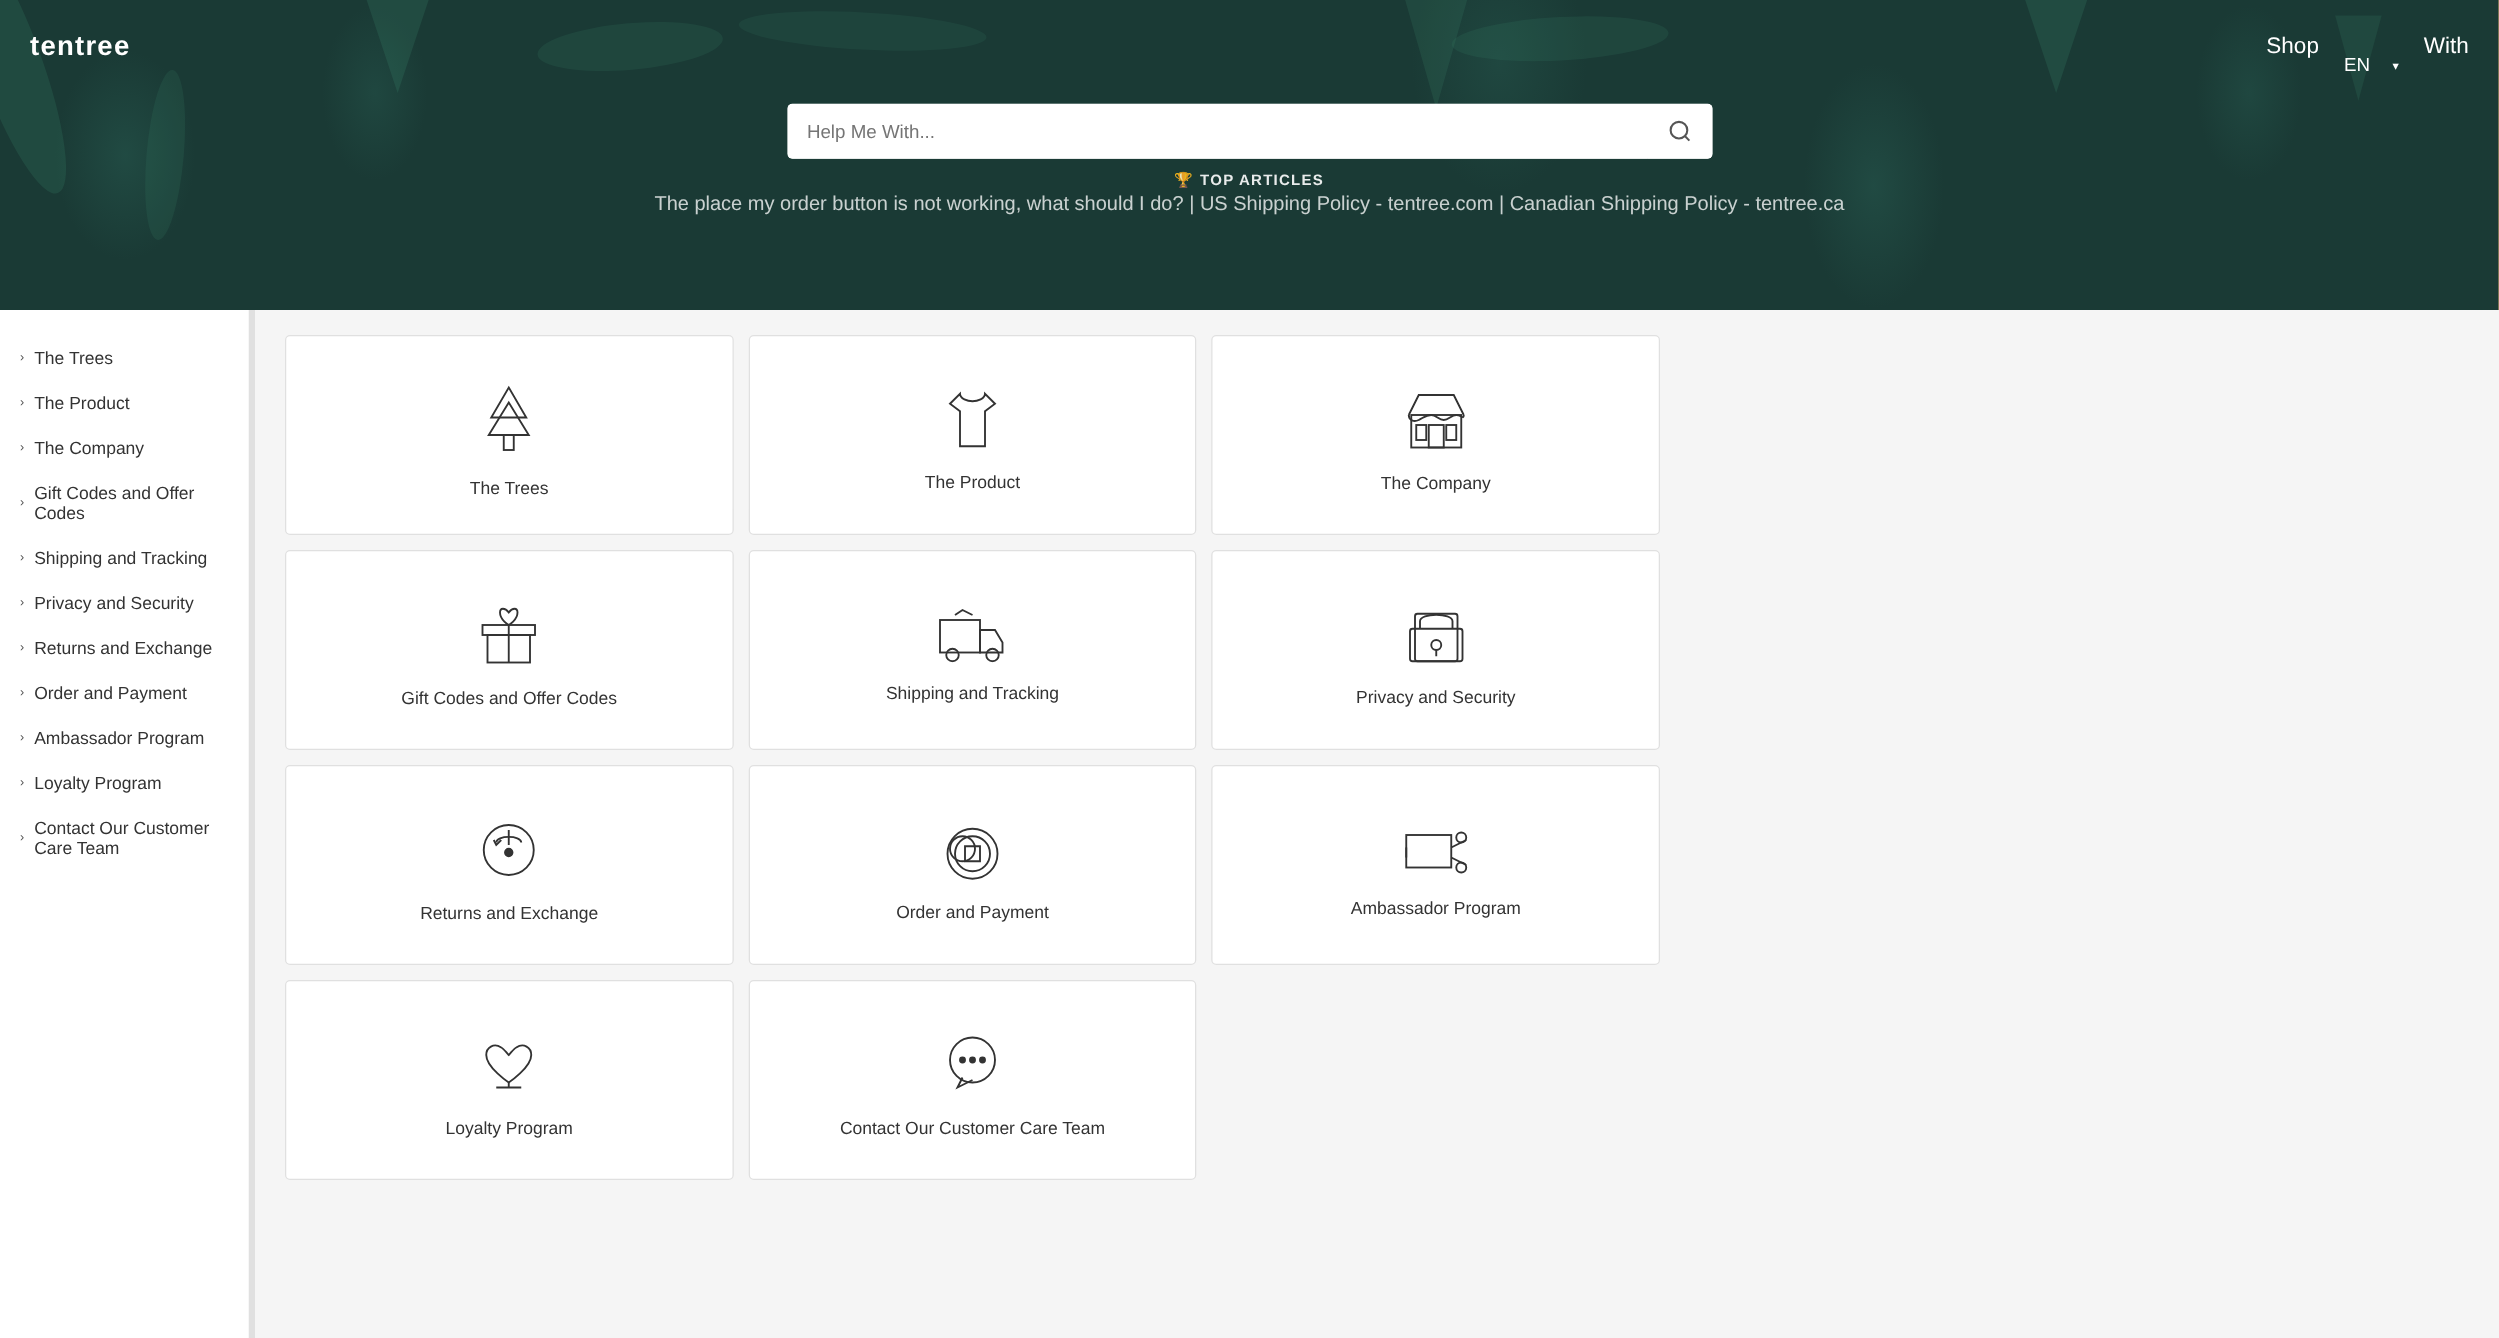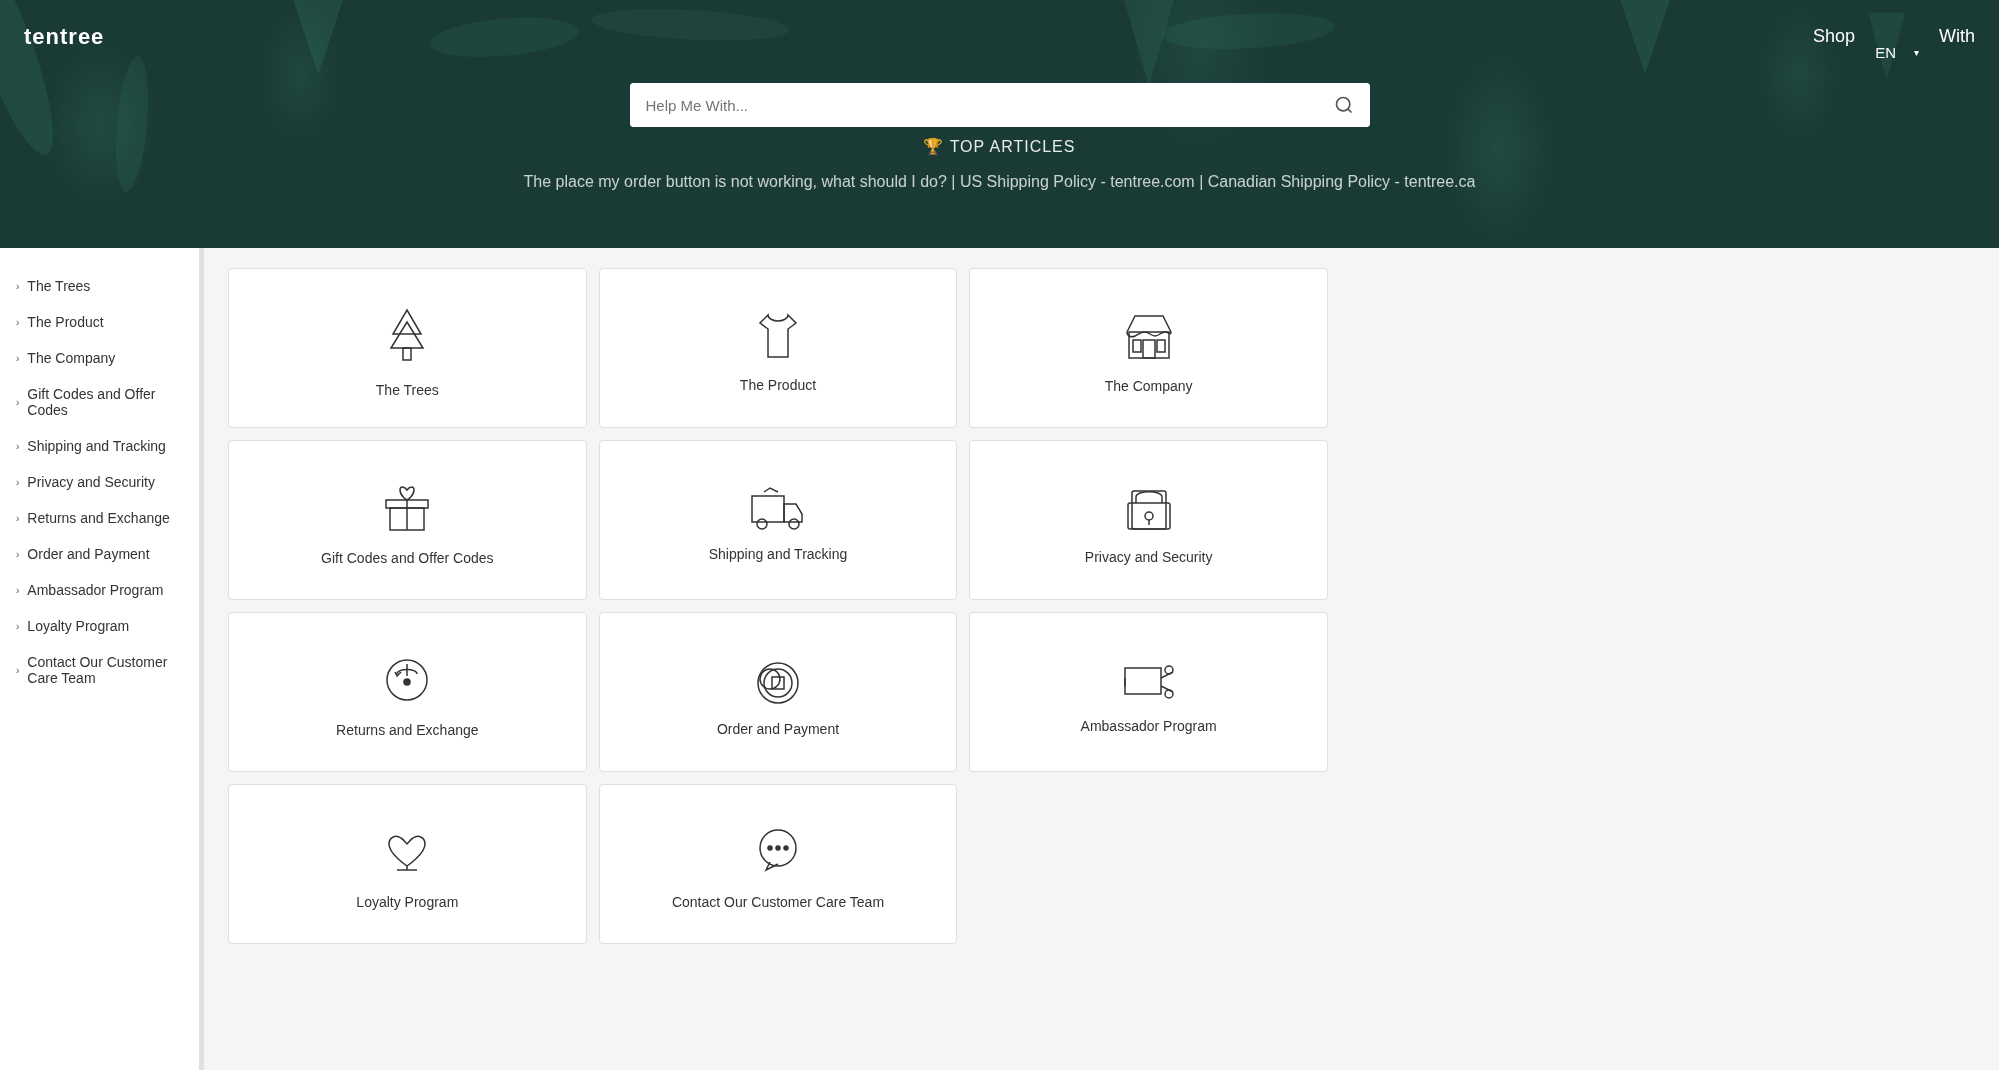--- a/index.html
+++ b/index.html
@@ -100,24 +100,24 @@
       cursor: pointer;
       color: #555;
       font-size: 18px;
     }
     .top-articles {
       color: rgba(255,255,255,0.9);
       font-size: 12px;
       text-align: center;
     }
     .top-articles-title {
-      font-size: 16px;
-      font-weight: 400;
+      font-size: 12px;
+      font-weight: 700;
       letter-spacing: 1px;
-      margin-bottom: 17px;
+      margin-bottom: 4px;
     }
     .top-articles-links {
       font-size: 16px;
       opacity: 0.85;
     }
 
     
     .main-container {
       display: flex;
       min-height: calc(100vh - 200px);

